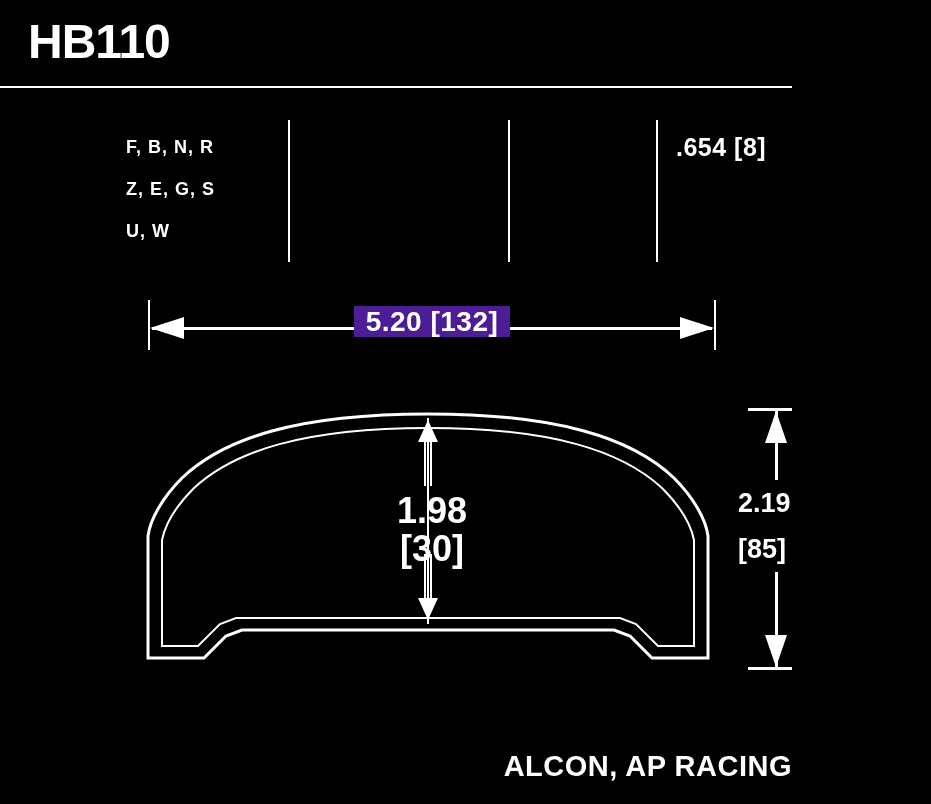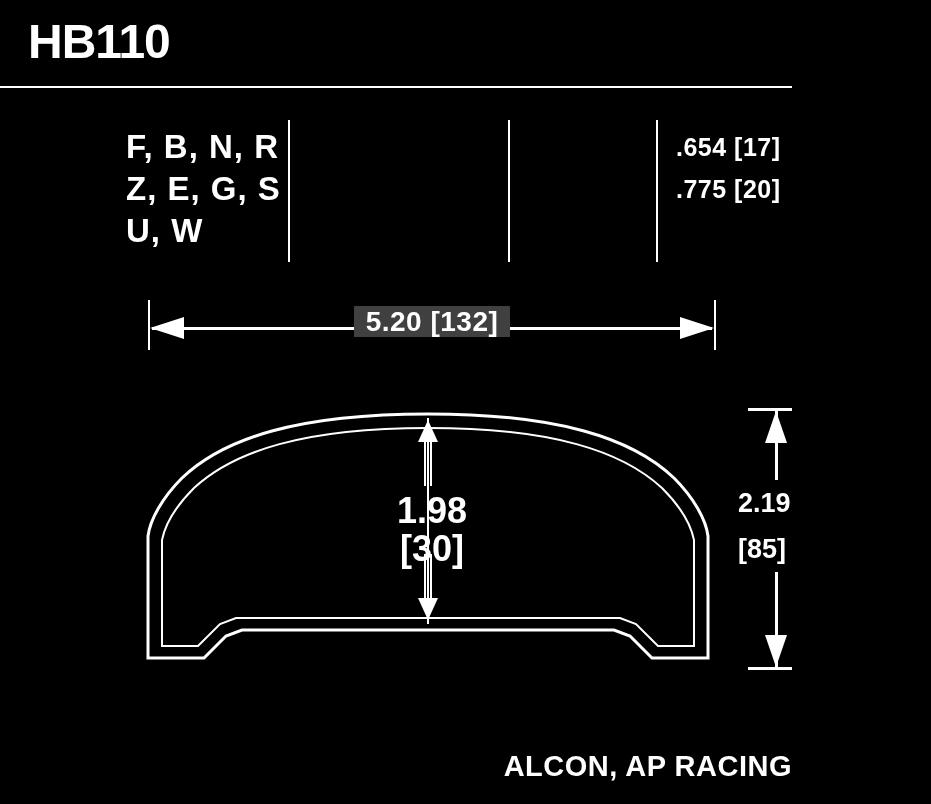--- a/index.html
+++ b/index.html
@@ -35,21 +35,21 @@
     width: 931px;
     height: 2px;
     background: #ffffff;
   }
 
   
   .codes {
     position: absolute;
     left: 126px;
     top: 126px;
-    font-size: 33px;
+    font-size: 18px;
     font-weight: bold;
     line-height: 42px;
     letter-spacing: 1px;
     white-space: nowrap;
   }
 
   
   .thickness {
     position: absolute;
     left: 676px;
@@ -115,21 +115,21 @@
     position: absolute;
     left: 0;
     right: 0;
     top: 6px;
     text-align: center;
     font-size: 28px;
     font-weight: bold;
     letter-spacing: 0.5px;
   }
   .dim-h .label span {
-    background: #404040;
+    background: #4c1d95;
     padding: 0 12px;
   }
 
   
   .pad {
     position: absolute;
     left: 128px;
     top: 408px;
   }
 
@@ -233,22 +233,21 @@
     <div>F, B, N, R</div>
     <div>Z, E, G, S</div>
     <div>U, W</div>
   </div>
 
   <div class="tick" style="left:288px; top:120px; height:142px;"></div>
   <div class="tick" style="left:508px; top:120px; height:142px;"></div>
   <div class="tick" style="left:656px; top:120px; height:142px;"></div>
 
   <div class="thickness">
-    <div>.654 [17]</div>
-    <div>.775 [20]</div>
+    <div>.654 [8]</div>
   </div>
 
   <div class="dim-h">
     <div class="endcap left"></div>
     <div class="endcap right"></div>
     <div class="line"></div>
     <div class="arrow-l"></div>
     <div class="arrow-r"></div>
     <div class="label">
       <span>5.20 [132]</span>

